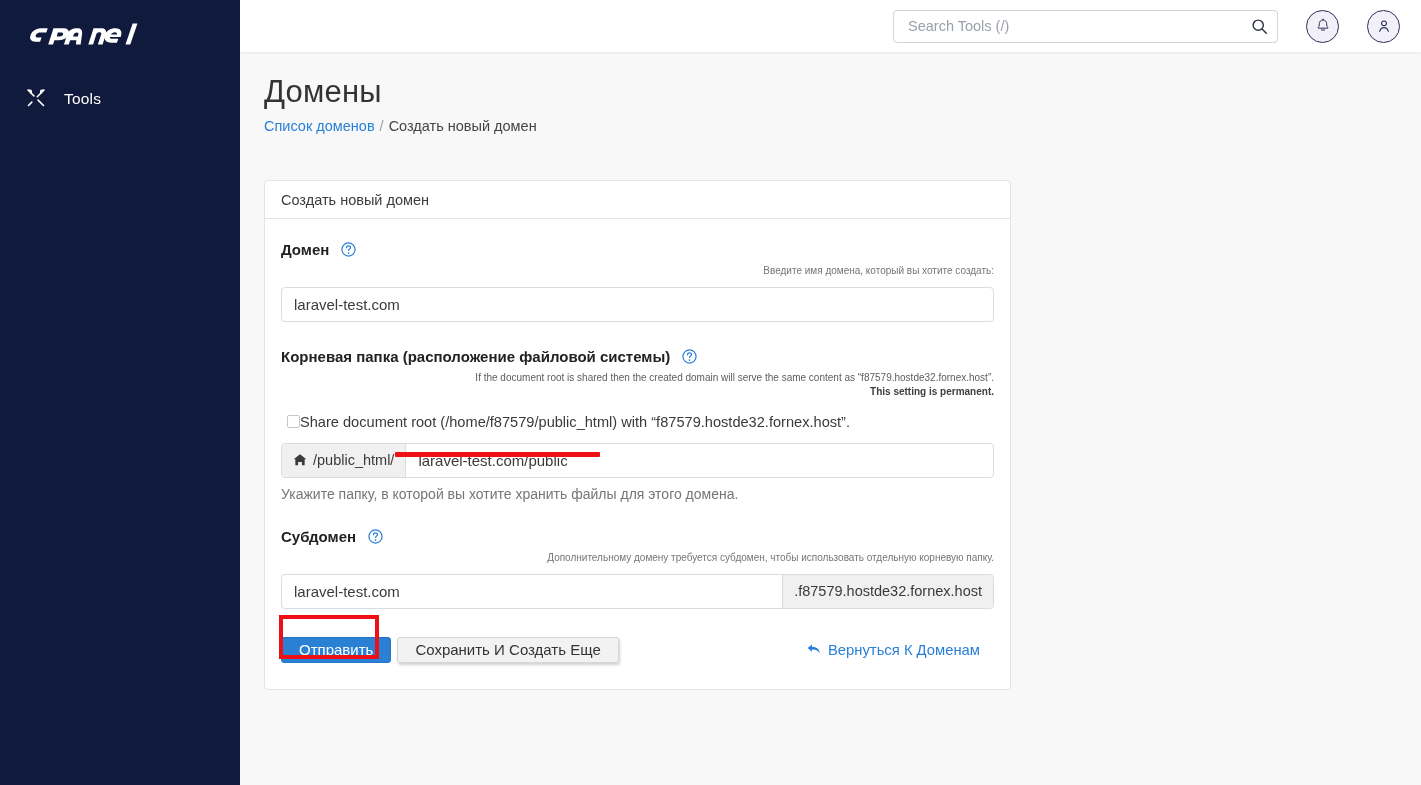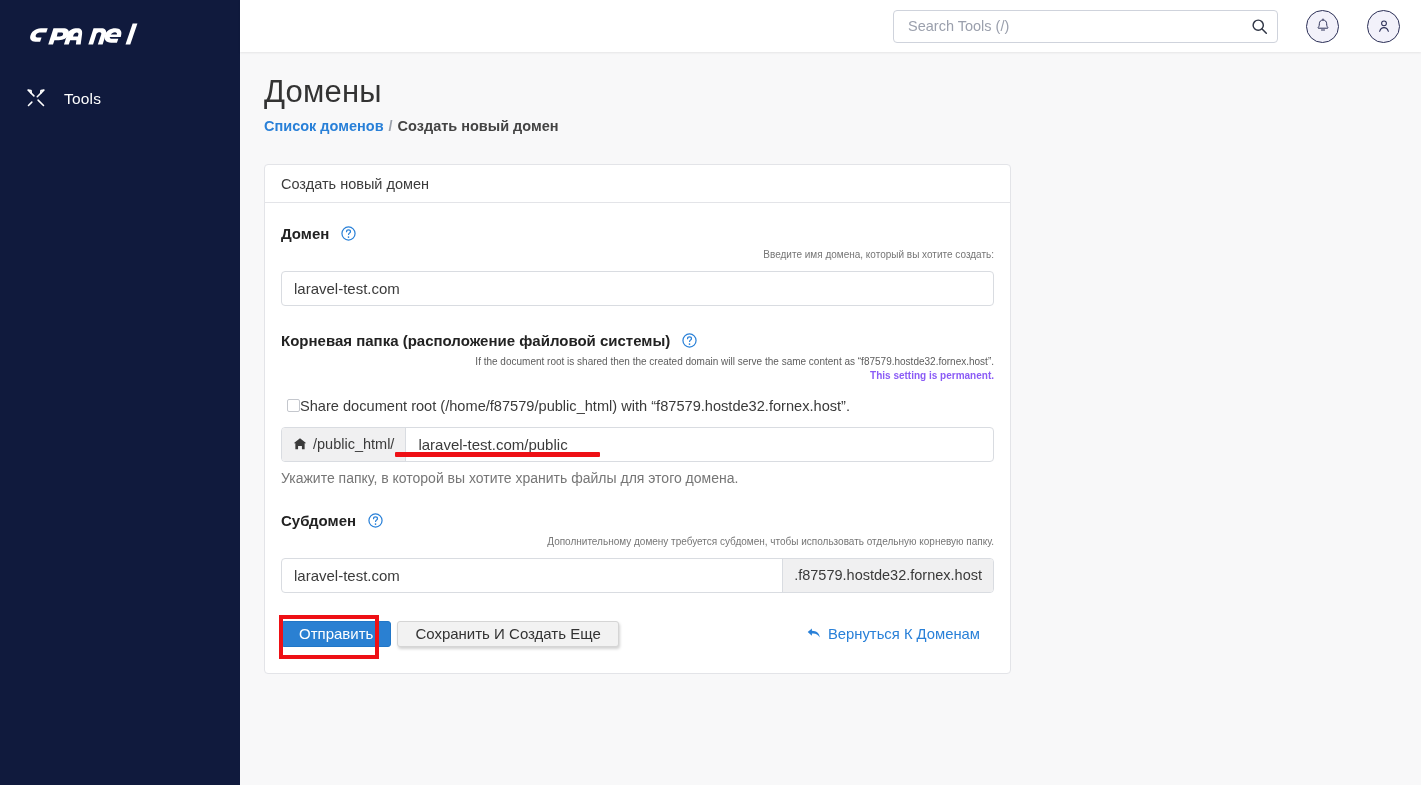--- a/index.html
+++ b/index.html
@@ -101,22 +101,21 @@
   .page-title {
     font-size: 31px;
     font-weight: 400;
     color: #333;
     margin: 0 0 8px 0;
     letter-spacing: .2px;
   }
   .breadcrumb {
     font-size: 14.5px;
     color: #444;
-    margin-bottom: 30px;
-    font-weight: bold;
+    margin-bottom: 46px;
   }
   .breadcrumb a {
     color: #2980d8;
     text-decoration: none;
   }
   .breadcrumb .sep { color: #9aa0ab; margin: 0 5px; }
   .intro {
     font-size: 15px;
     color: #3a3a3a;
     margin-bottom: 24px;
@@ -148,21 +147,21 @@
   }
   .help-icon { width: 15px; height: 15px; display: block; cursor: pointer; }
   .field-hint {
     font-size: 10px;
     color: #767676;
     margin-bottom: 9px;
     line-height: 1.42;
     text-align: right;
   }
   .field-hint.dark { color: #5d5d5d; }
-  .field-hint strong { color: #8b5cf6; }
+  .field-hint strong { color: #404040; }
   .field-sub {
     font-size: 14px;
     color: #767676;
     margin-top: 8px;
   }
   .text-input {
     width: 100%; height: 35px;
     border: 1px solid #d9dce1;
     border-radius: 4px;
     padding: 0 12px;

